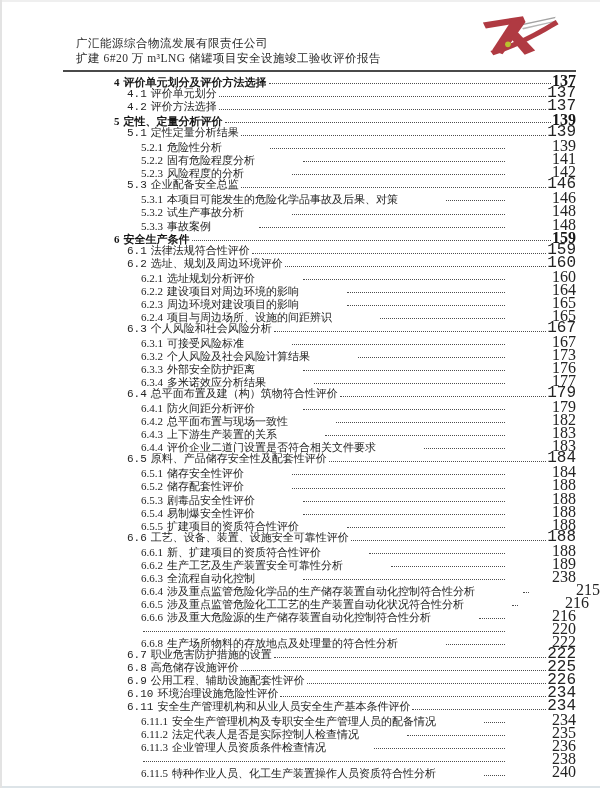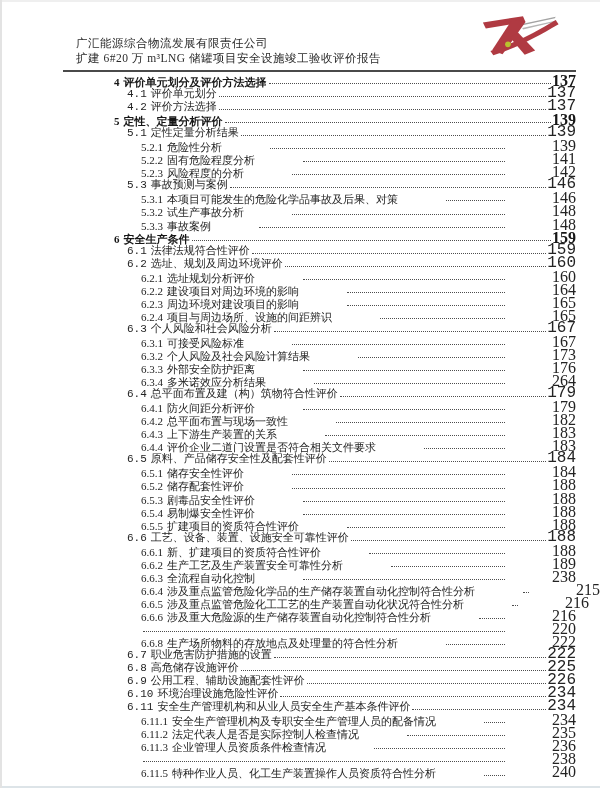--- a/index.html
+++ b/index.html
@@ -146,21 +146,21 @@
     <span class="page-num">141</span>
   </div>
 
   <div class="toc-row level-3">
     <span class="label"><span class="num">5.2.3</span><span>风险程度的分析</span></span>
     <span class="dots"></span>
     <span class="page-num">142</span>
   </div>
 
   <div class="toc-row level-2">
-    <span class="label"><span class="num">5.3</span><span>事故预测与案例</span></span>
+    <span class="label"><span class="num">5.3</span><span>企业配备安全总监</span></span>
     <span class="dots"></span>
     <span class="page-num">146</span>
   </div>
 
   <div class="toc-row level-3">
     <span class="label"><span class="num">5.3.1</span><span>本项目可能发生的危险化学品事故及后果、对策</span></span>
     <span class="dots"></span>
     <span class="page-num">146</span>
   </div>
 
@@ -238,21 +238,21 @@
 
   <div class="toc-row level-3">
     <span class="label"><span class="num">6.3.3</span><span>外部安全防护距离</span></span>
     <span class="dots"></span>
     <span class="page-num">176</span>
   </div>
 
   <div class="toc-row level-3">
     <span class="label"><span class="num">6.3.4</span><span>多米诺效应分析结果</span></span>
     <span class="dots"></span>
-    <span class="page-num">264</span>
+    <span class="page-num">177</span>
   </div>
 
   <div class="toc-row level-2">
     <span class="label"><span class="num">6.4</span><span>总平面布置及建（构）筑物符合性评价</span></span>
     <span class="dots"></span>
     <span class="page-num">179</span>
   </div>
 
   <div class="toc-row level-3">
     <span class="label"><span class="num">6.4.1</span><span>防火间距分析评价</span></span>

